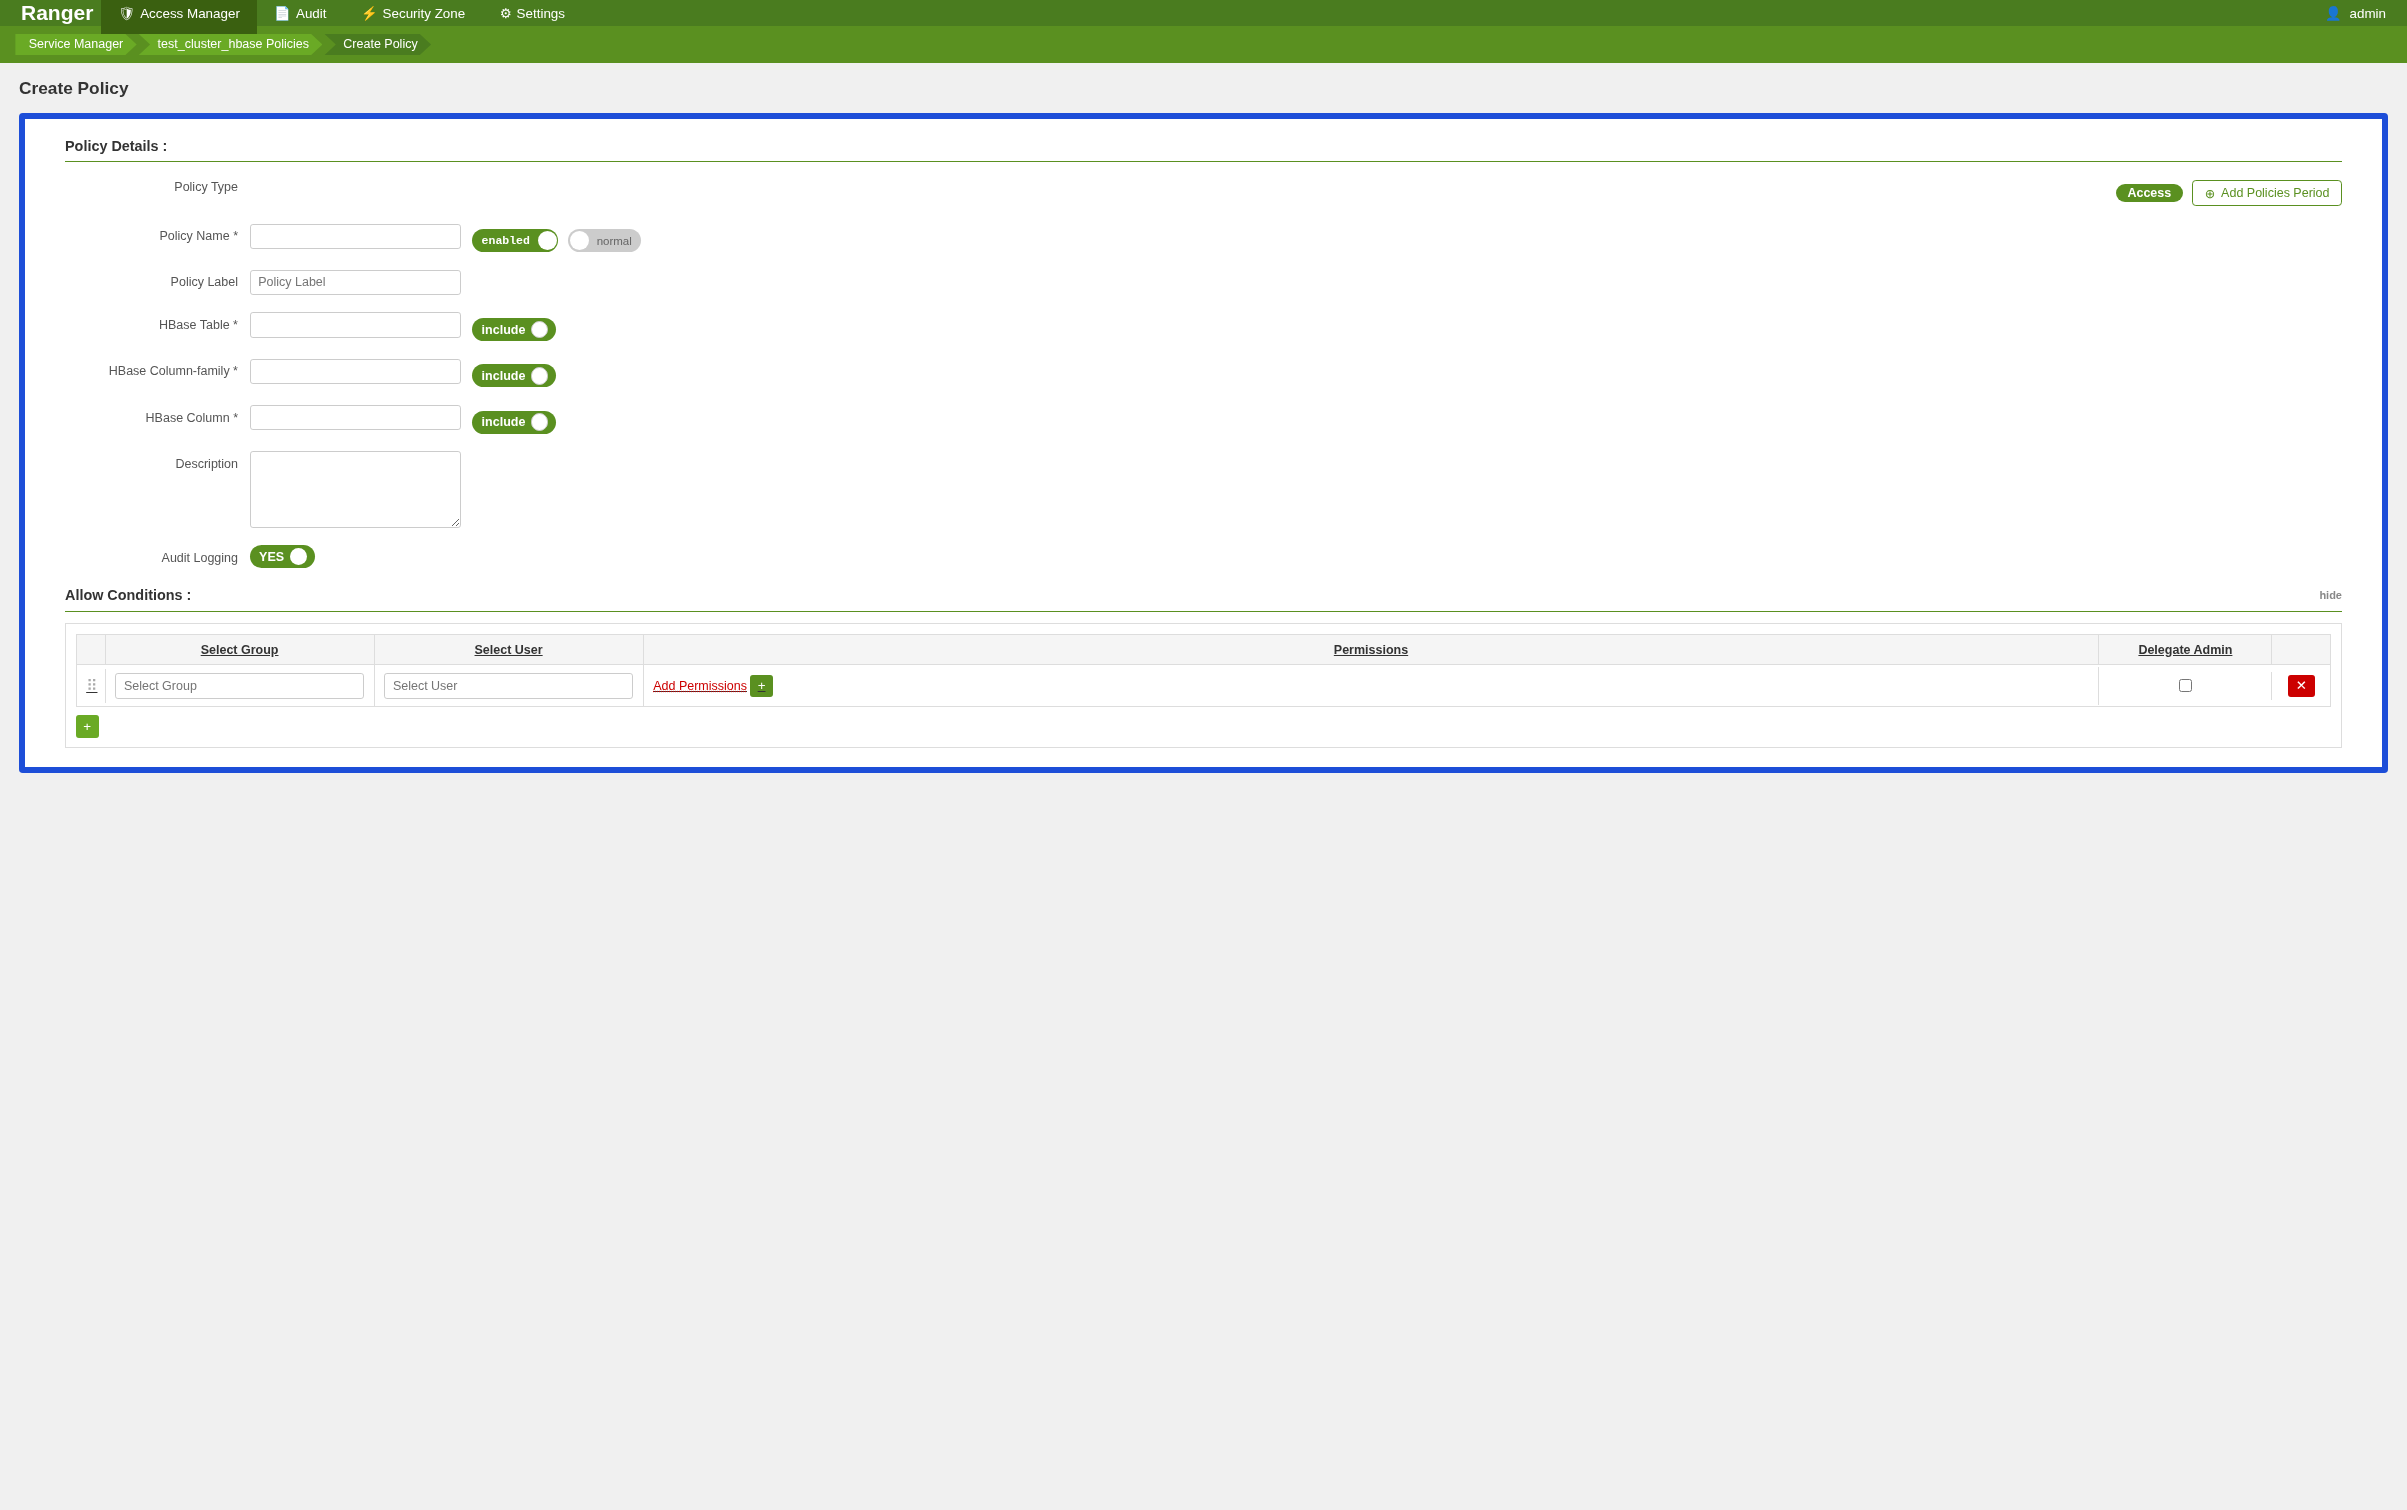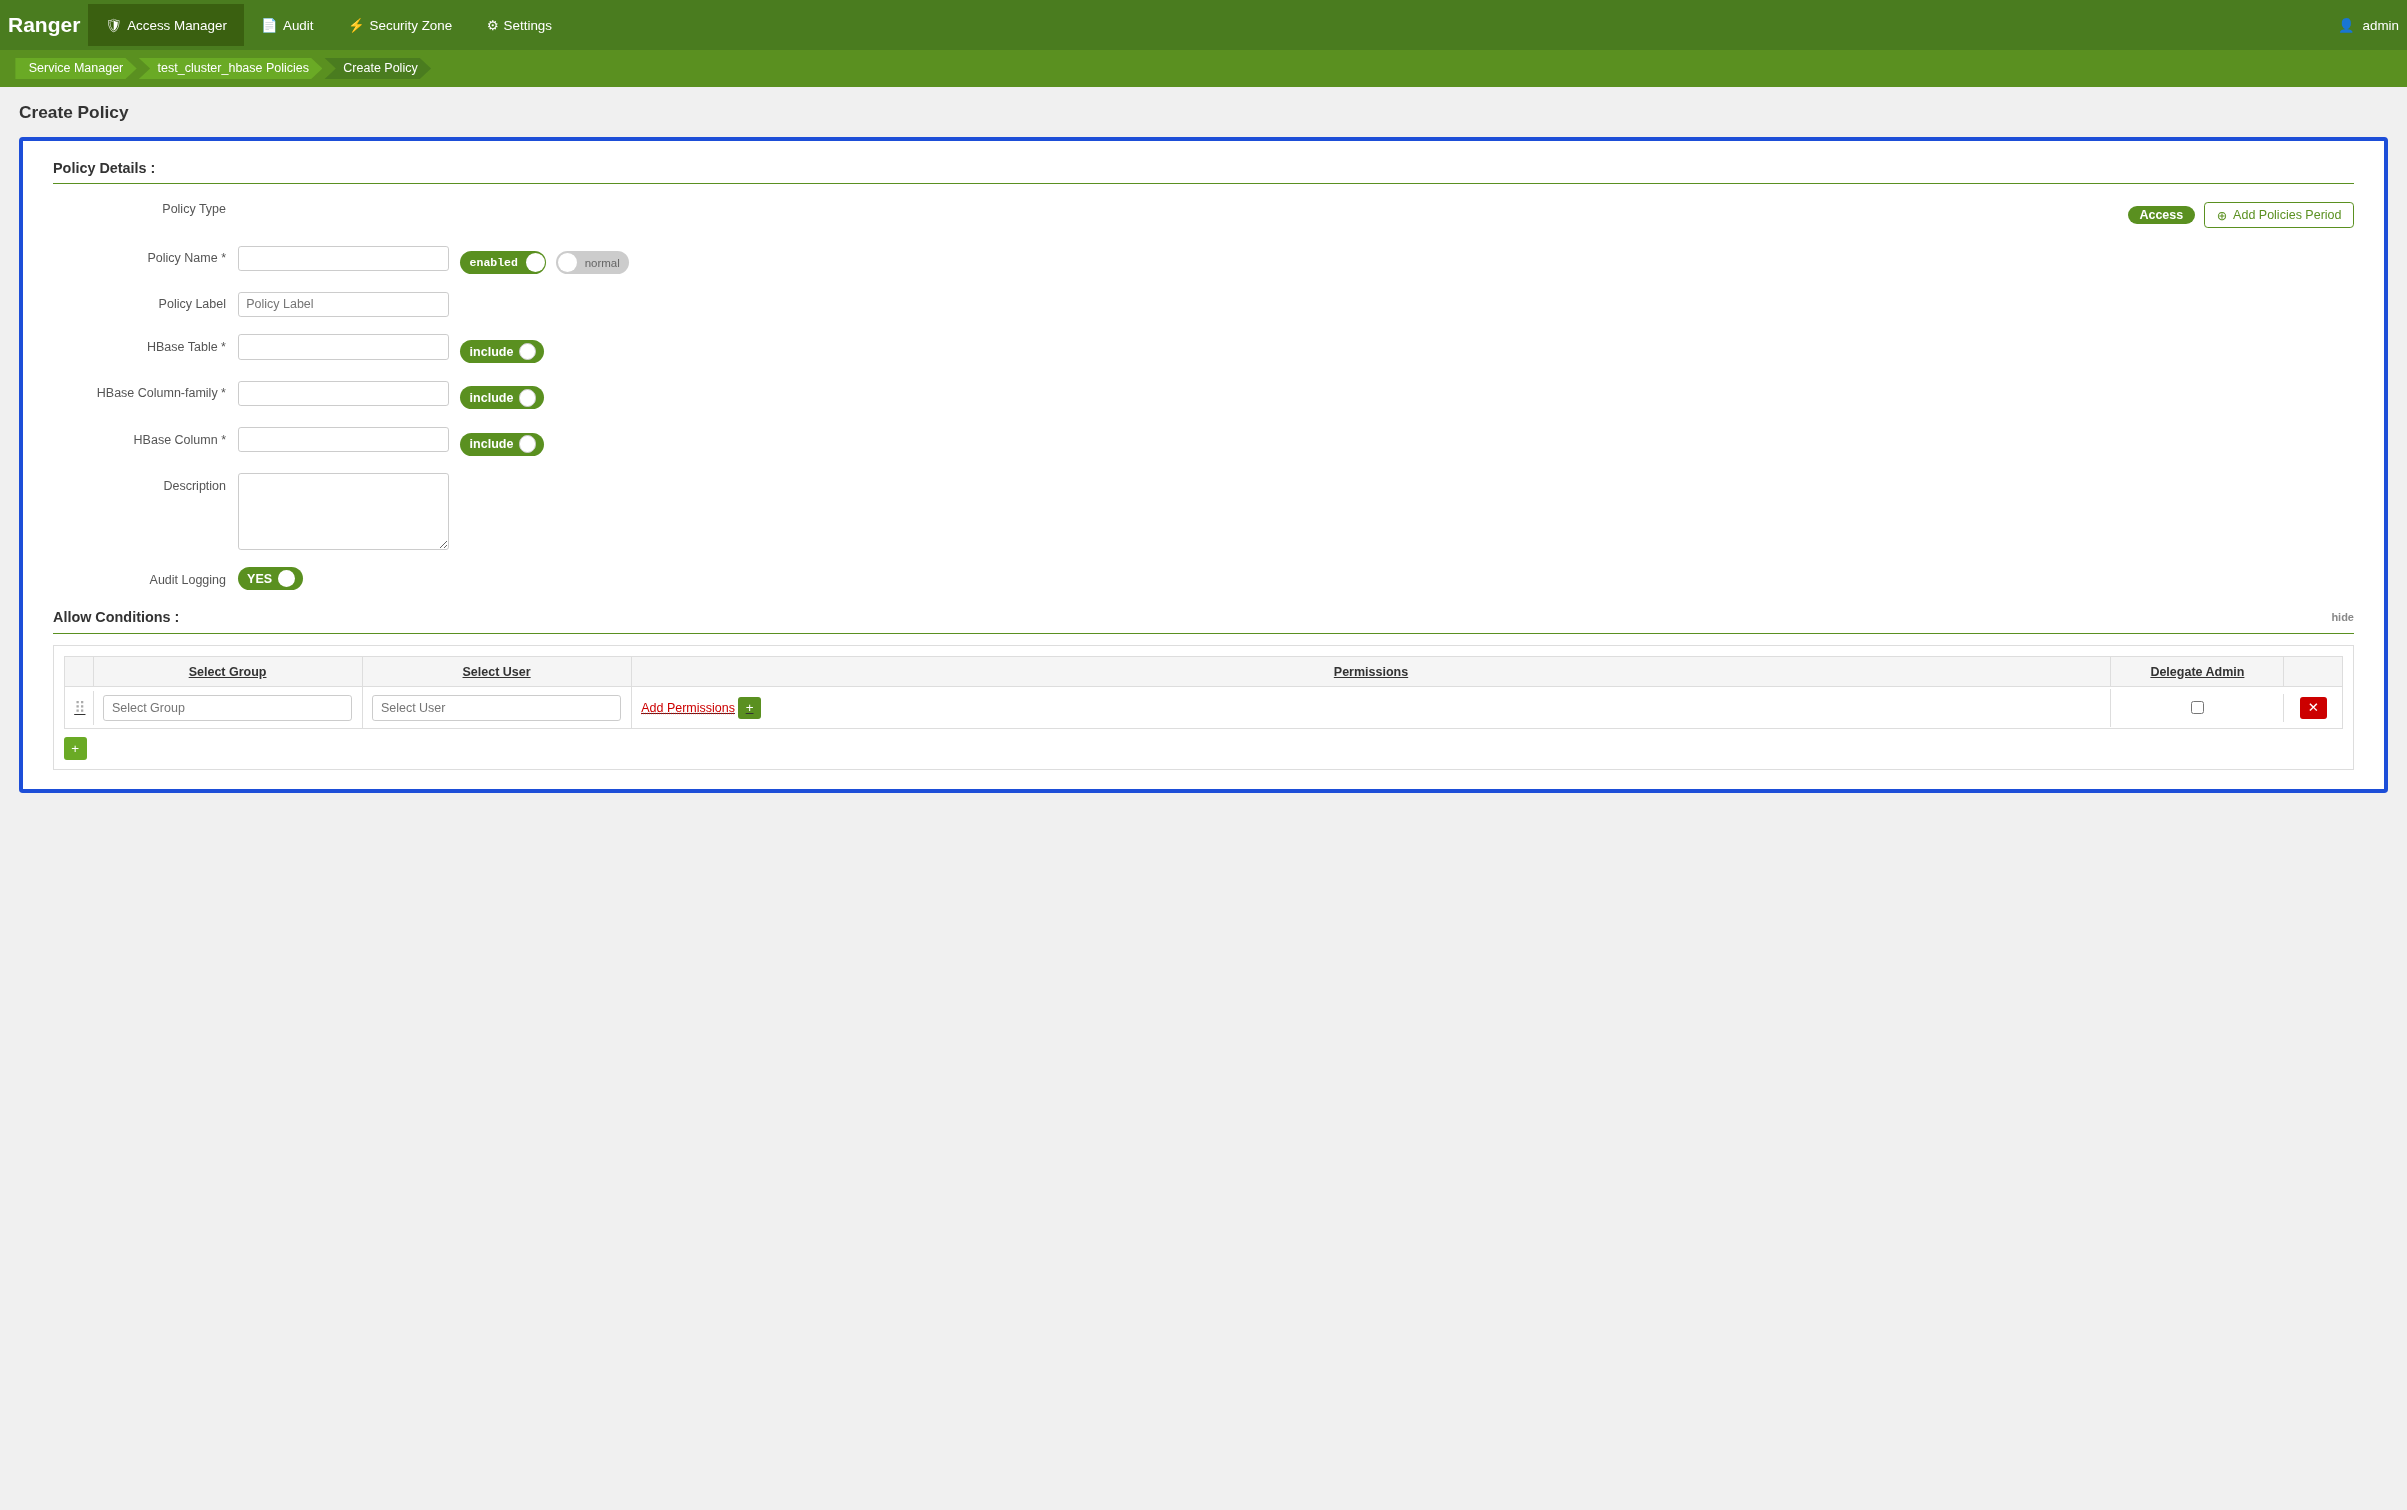--- a/index.html
+++ b/index.html
@@ -3,22 +3,22 @@
   <meta charset="utf-8">
   <style>
     * { box-sizing: border-box; margin: 0; padding: 0; }
     body { font-family: Arial, sans-serif; font-size: 13.4px; background: #f0f0f0; color: #333; }
 
     
     .navbar {
       background: #4a7c1f;
       display: flex;
       align-items: center;
-      height: 50px;
-      padding: 0 8px;
+      height: 26px;
+      padding: 0 21px;
       color: white;
     }
     .navbar-brand {
       font-size: 21px;
       font-weight: bold;
       color: white;
       margin-right: 7.7px;
     }
     .navbar-items {
       display: flex;
@@ -80,23 +80,23 @@
     .page-title {
       font-size: 17.3px;
       font-weight: bold;
       margin-bottom: 13.4px;
       color: #333;
     }
 
     
     .card {
       background: white;
-      border: 4px solid #1d4ed8;
+      border: 6px solid #1d4ed8;
       border-radius: 3.8px;
-      padding: 19px 30px;
+      padding: 19px 40px;
     }
     .section-title {
       font-size: 14.4px;
       font-weight: bold;
       margin-bottom: 11.5px;
       padding-bottom: 7.7px;
       border-bottom: 1.9px solid #5a9020;
     }
 
     

